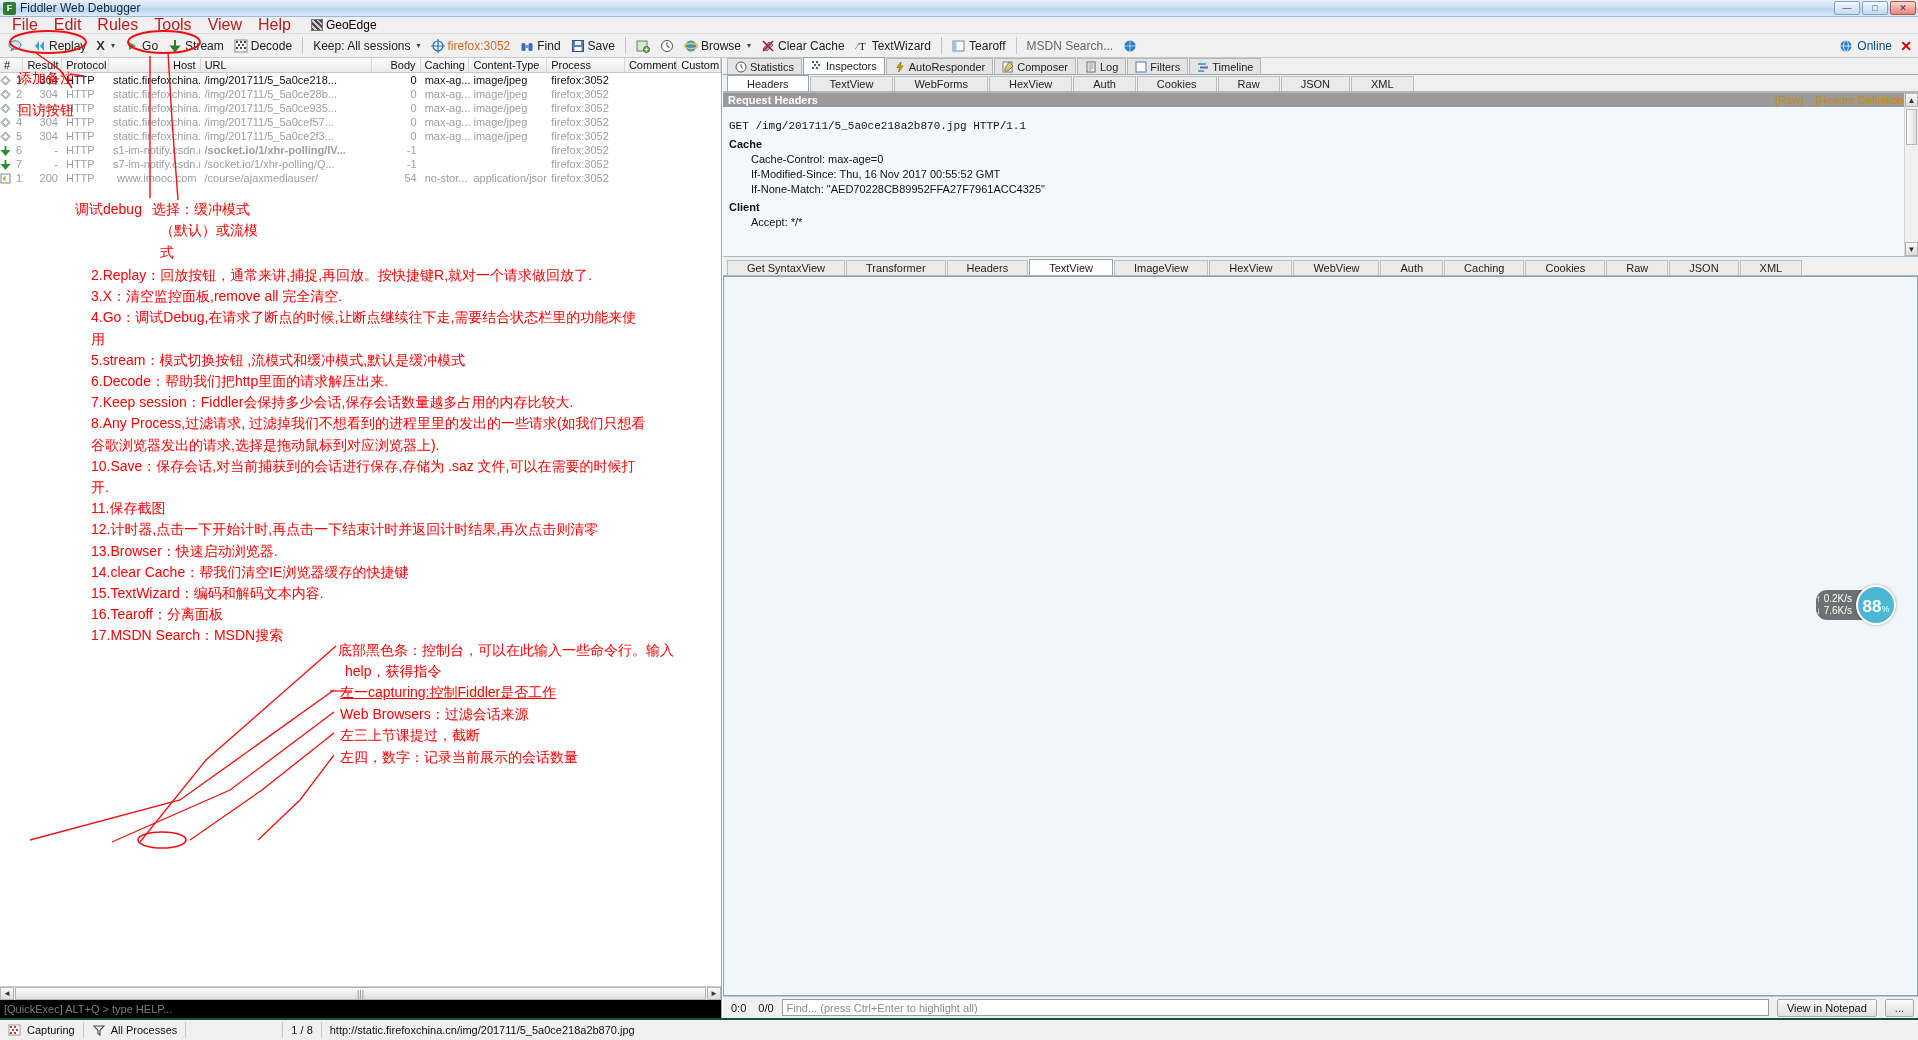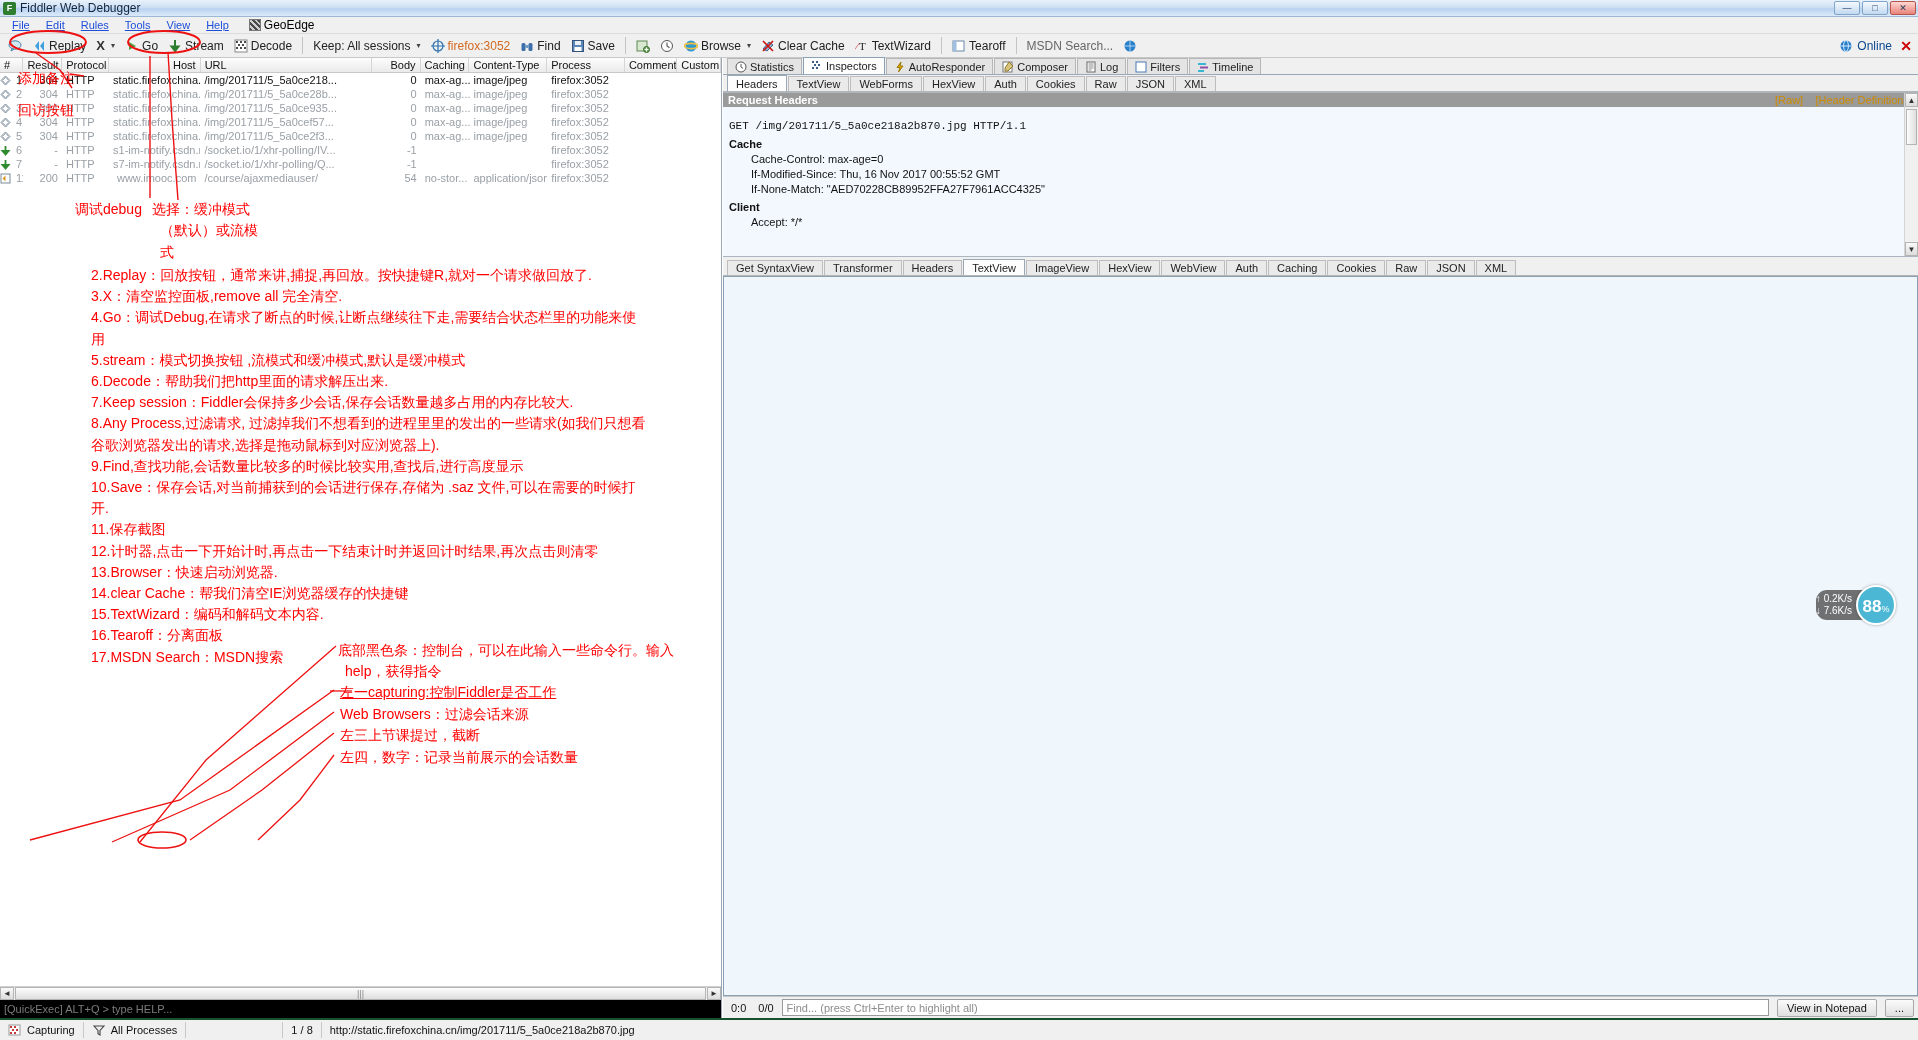--- a/index.html
+++ b/index.html
@@ -33,21 +33,21 @@
     border:1px solid #7fa5cb;border-radius:2px;
     font-size:9px;color:#1b3a5c;display:flex;align-items:center;justify-content:center;
   }
   .win-btns span.close{ background:linear-gradient(to bottom,#ffd6d1,#e8837a); border-color:#b5564c; }
 
   
   .menubar{
     height:17px;background:#f0f0f0;border-bottom:1px solid #dcdcdc;
     display:flex;align-items:center;padding-left:4px;gap:0px;
   }
-  .menubar .mi{ padding:1px 8px;font-size:11px;color:#1d4ed8;text-decoration:underline; }
+  .menubar .mi{ padding:1px 8px;font-size:16px;color:#b91c1c; }
   .menubar .geo{ display:flex;align-items:center;gap:3px;margin-left:12px; }
   .geo-ic{
     width:12px;height:12px;
     background:repeating-linear-gradient(45deg,#4a4a4a 0 2px,#cfcfcf 2px 4px);
     border:1px solid #777;
   }
 
   
   .toolbar{
     height:24px;background:#f0f0f0;border-bottom:1px solid #c8c8c8;
@@ -106,21 +106,21 @@
   }
   .tab{
     display:flex;align-items:center;gap:3px;height:16px;padding:0 7px;font-size:11px;
     background:#e4e4e4;border:1px solid #b6b6b6;border-bottom:none;color:#222;white-space:nowrap;
   }
   .tab.active{ background:#fdfdfd;border-color:#8aa0b5;height:17px;position:relative;z-index:2; }
   .subtabs{
     height:17px;background:#f0f0f0;display:flex;align-items:flex-end;padding-left:4px;gap:1px;
     border-bottom:1px solid #b5b5b5;
   }
-  .stab{ height:15px;padding:0 8px;font-size:11px;background:#eaeaea;border:1px solid #bdbdbd;
+  .stab{ height:15px;padding:0 19px;font-size:11px;background:#eaeaea;border:1px solid #bdbdbd;
     border-bottom:none;color:#222;display:flex;align-items:center; }
   .stab.active{ background:#fdfdfd;height:16px;border-color:#9aa7b4; }
 
   .hdrpanel{ position:absolute;left:0;right:0;top:34px;height:165px;background:#f2f8fd;border:1px solid #aab6c2;border-left:none;border-right:none; }
   .hdrbar{
     height:14px;background:#9a9a9a;color:#fff;font-size:11px;font-weight:bold;
     display:flex;align-items:center;padding-left:5px;position:relative;
   }
   .hdrbar .rawlinks{ position:absolute;right:6px;color:#cc8a00;font-weight:normal;font-size:11px; }
   .hdrbody{ padding:12px 0 0 6px;font-size:11px;color:#111;line-height:15px; }
@@ -486,21 +486,21 @@
         <div class="row">
           <div class="rowicon">
             <svg width="11" height="11" viewBox="0 0 11 11">
               <path d="M5.5 1 v5 M5.5 9.5 L2.4 5.8 h6.2 Z" stroke="#2e8b2e" fill="#2e8b2e" stroke-width="1.8"></path>
             </svg>
           </div>
           <div class="cell" style="width: 12px;">6</div>
           <div class="cell r" style="width: 44px;">-</div>
           <div class="cell" style="width: 54px;">HTTP</div>
           <div class="cell r" style="width: 106px;">s1-im-notify.csdn.net</div>
-          <div class="cell" style="width: 200px;">/socket.io/1/xhr-polling/IV...</div>
+          <div class="cell" style="width: 200px; font-weight: bold;">/socket.io/1/xhr-polling/IV...</div>
           <div class="cell r" style="width: 56px;">-1</div>
           <div class="cell" style="width: 56px;"></div>
           <div class="cell" style="width: 90px;"></div>
           <div class="cell" style="width: 90px;">firefox:3052</div>
           <div class="cell" style="width: 60px;"></div>
           <div class="cell" style="width: 50px;"></div>
         </div>
         <div class="row">
           <div class="rowicon">
             <svg width="11" height="11" viewBox="0 0 11 11">
@@ -769,21 +769,20 @@
   <div class="alist" id="anno-list">
       <div>2.Replay：回放按钮，通常来讲,捕捉,再回放。按快捷键R,就对一个请求做回放了.</div>
       <div>3.X：清空监控面板,remove all 完全清空.</div>
       <div>4.Go：调试Debug,在请求了断点的时候,让断点继续往下走,需要结合状态栏里的功能来使</div>
       <div>用</div>
       <div>5.stream：模式切换按钮 ,流模式和缓冲模式,默认是缓冲模式</div>
       <div>6.Decode：帮助我们把http里面的请求解压出来.</div>
       <div>7.Keep session：Fiddler会保持多少会话,保存会话数量越多占用的内存比较大.</div>
       <div>8.Any Process,过滤请求, 过滤掉我们不想看到的进程里里的发出的一些请求(如我们只想看</div>
       <div>谷歌浏览器发出的请求,选择是拖动鼠标到对应浏览器上).</div>
-      <div>9.Find,查找功能,会话数量比较多的时候比较实用,查找后,进行高度显示</div>
       <div>10.Save：保存会话,对当前捕获到的会话进行保存,存储为 .saz 文件,可以在需要的时候打</div>
       <div>开.</div>
       <div>11.保存截图</div>
       <div>12.计时器,点击一下开始计时,再点击一下结束计时并返回计时结果,再次点击则清零</div>
       <div>13.Browser：快速启动浏览器.</div>
       <div>14.clear Cache：帮我们清空IE浏览器缓存的快捷键</div>
       <div>15.TextWizard：编码和解码文本内容.</div>
       <div>16.Tearoff：分离面板</div>
       <div>17.MSDN Search：MSDN搜索</div>
     </div>

